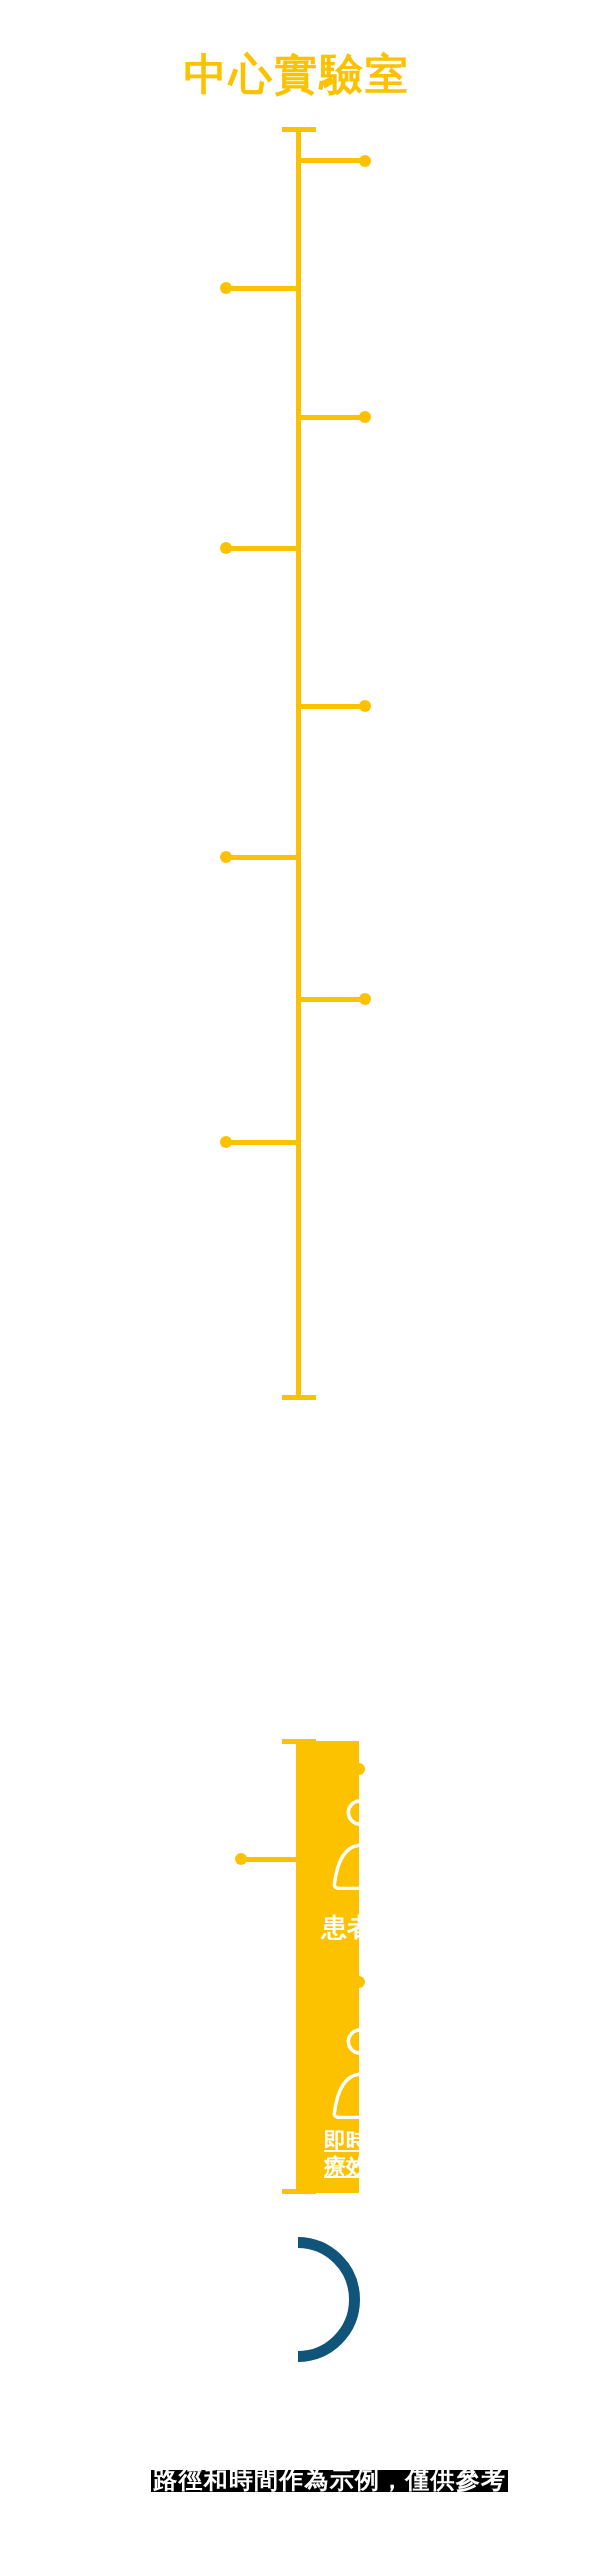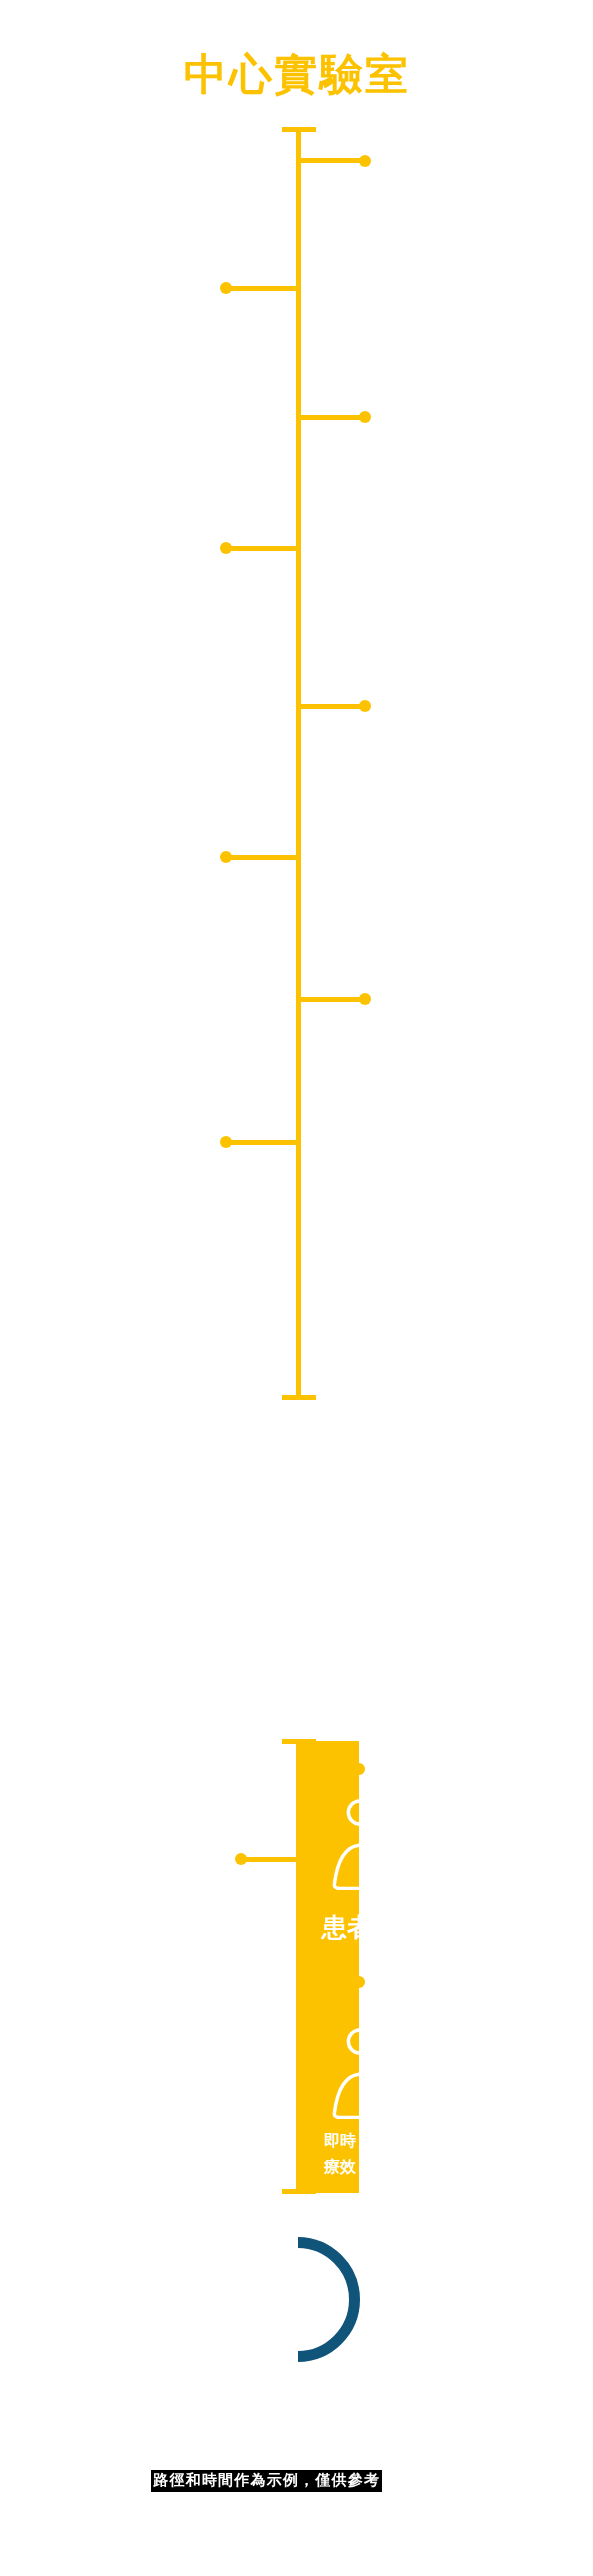--- a/index.html
+++ b/index.html
@@ -13,26 +13,26 @@
   .cap{position:absolute;width:34px;height:4.6px;background:var(--yellow);}
   .branch-line{position:absolute;height:4.6px;background:var(--yellow);}
   .dot{position:absolute;width:12.4px;height:12.4px;border-radius:50%;background:var(--yellow);}
   .poc-panel{position:absolute;left:296px;top:1741px;width:63px;height:452px;
         background:var(--yellow);overflow:hidden;}
   .person{position:absolute;left:29px;width:70px;height:93px;}
   .person-1{top:56px;}
   .person-2{top:285px;}
   .panel-label{position:absolute;color:#fff;font-weight:700;white-space:nowrap;}
   .panel-label-1{left:25.5px;top:172px;font-size:25.5px;line-height:28px;}
-  .panel-label-2{left:28px;top:387px;font-size:16px;line-height:25.5px;}
+  .panel-label-2{left:28px;top:387px;font-size:22px;line-height:25.5px;text-decoration:underline;}
   .arc-clip{position:absolute;left:298px;top:2237px;width:63px;height:125px;overflow:hidden;}
   .arc-ring{position:absolute;left:-63px;top:0;width:125px;height:125px;box-sizing:border-box;
         border:11.6px solid var(--blue);border-radius:50%;}
   .disclaimer{position:absolute;left:151px;top:2470px;height:21.6px;background:var(--black);
-        color:#fff;font-weight:700;font-size:15px;line-height:21.6px;letter-spacing:1.2px;
+        color:#fff;font-weight:700;font-size:24px;line-height:21.6px;letter-spacing:1.2px;
         padding:0 2.3px;white-space:nowrap;}
 </style>
 </head>
 <body>
 
 <div class="page">
 
   <div class="section-title title-central">中心實驗室</div>
 
   <div id="timeline-central">

